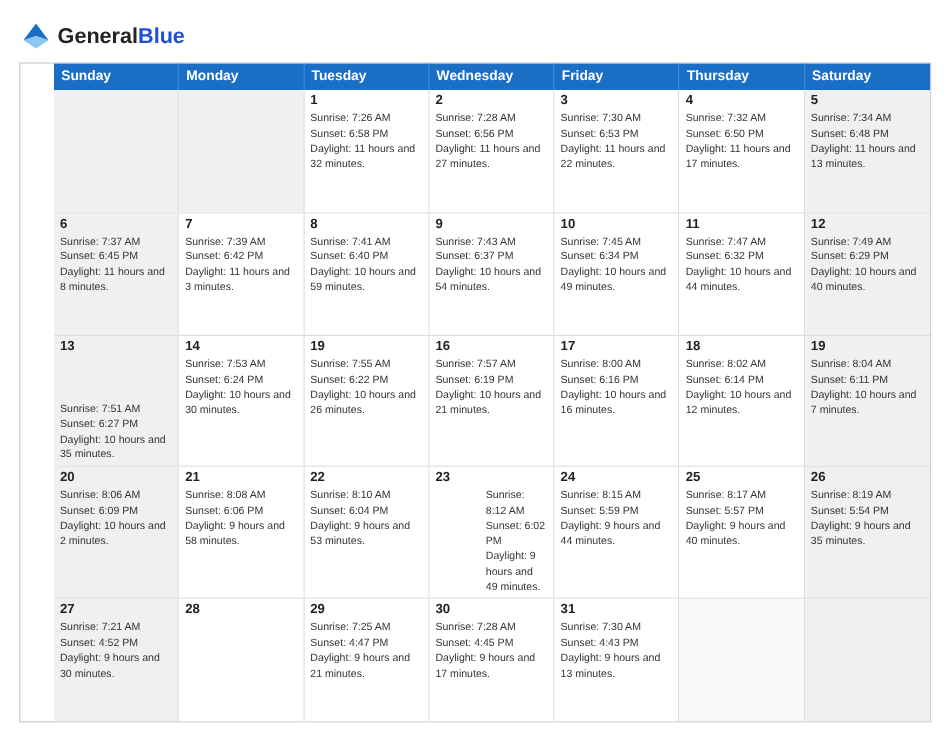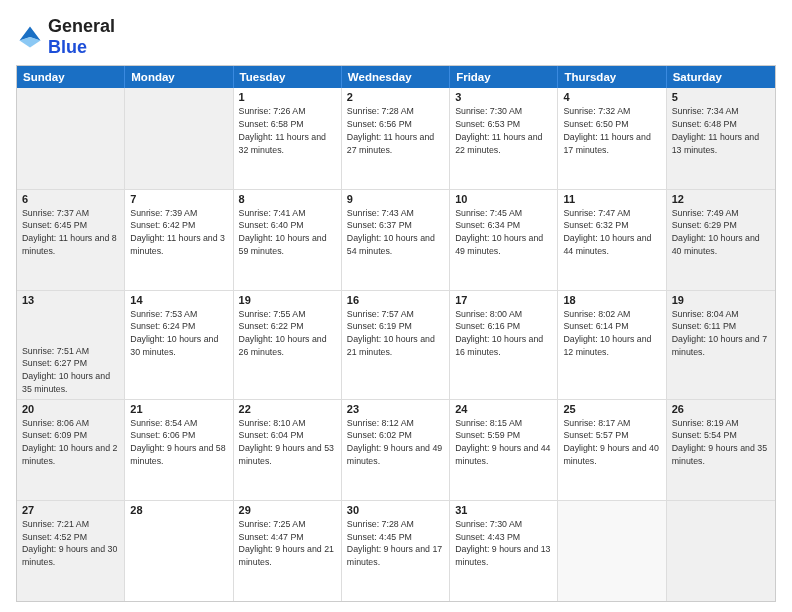--- a/index.html
+++ b/index.html
@@ -50,20 +50,21 @@
     .location {
       font-size: 15px;
       color: #444;
       margin-top: 2px;
     }
     .calendar {
       flex: 1;
       display: flex;
       flex-direction: column;
       border: 1px solid #ccc;
+      padding-left: 28px;
     }
     .cal-header {
       display: grid;
       grid-template-columns: repeat(7, 1fr);
       background: #1a6fc4;
     }
     .cal-header-cell {
       color: #fff;
       font-size: 11.5px;
       font-weight: bold;
@@ -112,21 +113,21 @@
 <body>
 
 <div class="page">
   <div class="header">
     <div class="logo">
       <svg class="logo-icon" viewBox="0 0 32 32">
         <polygon points="16,4 28,20 16,16 4,20" fill="#1a6fc4"></polygon>
         <polygon points="16,16 28,20 16,28 4,20" fill="#5ab0f0" opacity="0.7"></polygon>
       </svg>
       <div>
-        <div class="logo-text" style="display:flex; flex-direction:column; line-height:1.15">
+        <div class="logo-text" style="display:flex; flex-direction:row; line-height:1.15">
           <span><span style="color:#222">General</span></span>
           <span style="color:#1d4ed8">Blue</span>
         </div>
       </div>
     </div>
     <div class="header-right">
       <div class="month-title"></div>
       <div class="location"></div>
     </div>
   </div>
@@ -268,33 +269,33 @@
         </div>
         <div class="cal-row">
           <div class="cal-cell shaded">
             <span class="day-num">20</span>
             <div class="cell-text" style="white-space: pre-line;">Sunrise: 8:06 AM
 Sunset: 6:09 PM
 Daylight: 10 hours and 2 minutes.</div>
           </div>
           <div class="cal-cell">
             <span class="day-num">21</span>
-            <div class="cell-text" style="white-space: pre-line;">Sunrise: 8:54 AM
+            <div class="cell-text" style="white-space: pre-line;">Sunrise: 8:08 AM
 Sunset: 6:06 PM
 Daylight: 9 hours and 58 minutes.</div>
           </div>
           <div class="cal-cell">
             <span class="day-num">22</span>
             <div class="cell-text" style="white-space: pre-line;">Sunrise: 8:10 AM
 Sunset: 6:04 PM
 Daylight: 9 hours and 53 minutes.</div>
           </div>
           <div class="cal-cell">
             <span class="day-num">23</span>
-            <div class="cell-text" style="white-space: pre-line;">Sunrise: 8:12 AM
+            <div class="cell-text" style="white-space: pre-line; margin-left: 42px;">Sunrise: 8:12 AM
 Sunset: 6:02 PM
 Daylight: 9 hours and 49 minutes.</div>
           </div>
           <div class="cal-cell">
             <span class="day-num">24</span>
             <div class="cell-text" style="white-space: pre-line;">Sunrise: 8:15 AM
 Sunset: 5:59 PM
 Daylight: 9 hours and 44 minutes.</div>
           </div>
           <div class="cal-cell">

